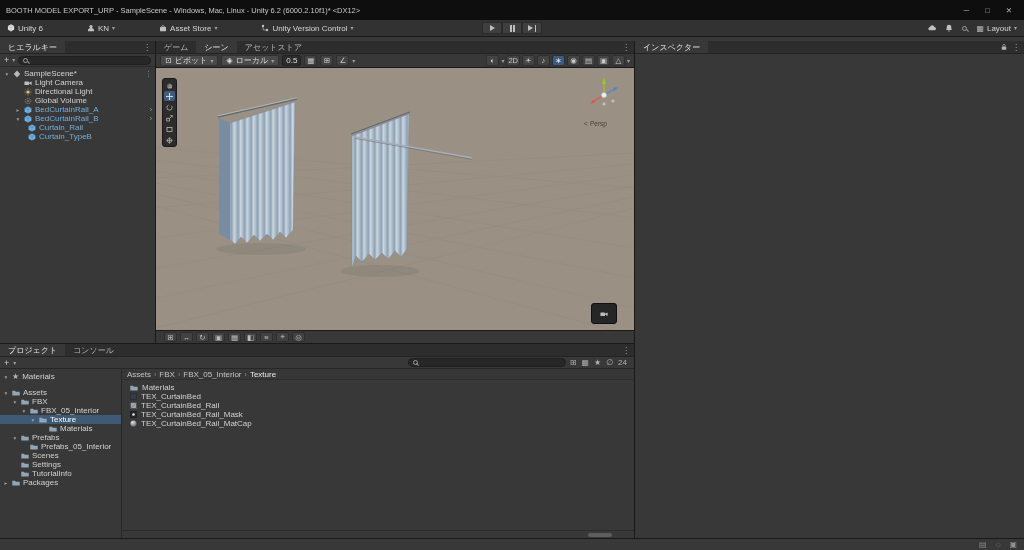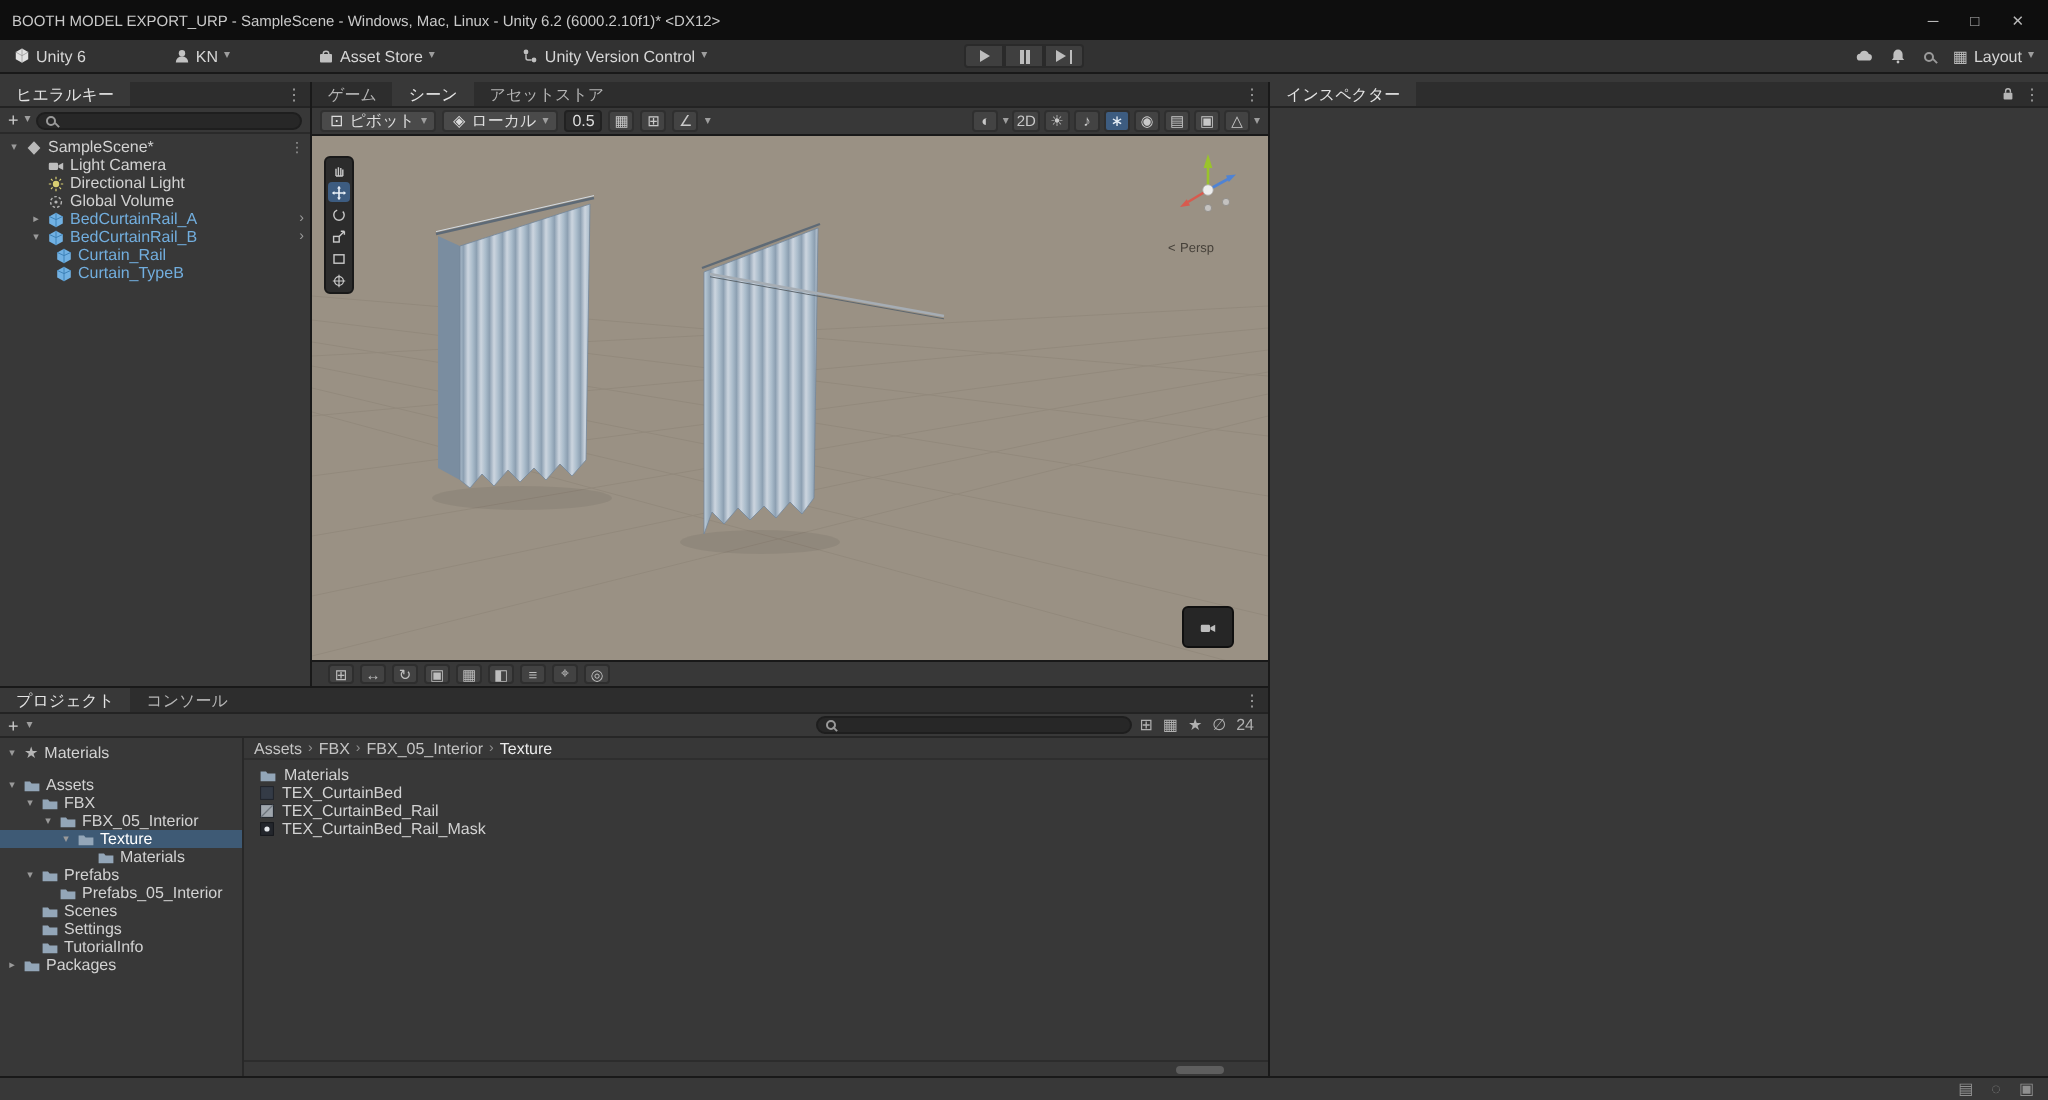--- a/index.html
+++ b/index.html
@@ -593,20 +593,32 @@
                   </svg>
                 <span class="lbl">TEX_CurtainBed_Rail</span>
               </div>
               <div class="frow">
                 <svg class="i7" viewBox="0 0 7 7">
                     <rect x=".3" y=".3" width="6.4" height="6.4" fill="#23262c" stroke="#16181c" stroke-width=".5"></rect>
                     <circle cx="3.5" cy="3.5" r="1.3" fill="#e5e8ec"></circle>
                   </svg>
                 <span class="lbl">TEX_CurtainBed_Rail_Mask</span>
               </div>
+              <div class="frow">
+                <svg class="i7" viewBox="0 0 7 7">
+                    <defs>
+                      <radialGradient id="mc" cx="35%" cy="30%" r="75%">
+                        <stop offset="0" stop-color="#e3e7eb"></stop>
+                        <stop offset="1" stop-color="#5f666e"></stop>
+                      </radialGradient>
+                    </defs>
+                    <circle cx="3.5" cy="3.5" r="3.1" fill="url(#mc)"></circle>
+                  </svg>
+                <span class="lbl">TEX_CurtainBed_Rail_MatCap</span>
+              </div>
             </div>
             <div class="hscroll">
                 <div class="hthumb"></div>
               </div>
           </div>
         </div>
       </div>
     </div>
 
     <div class="inspector">

